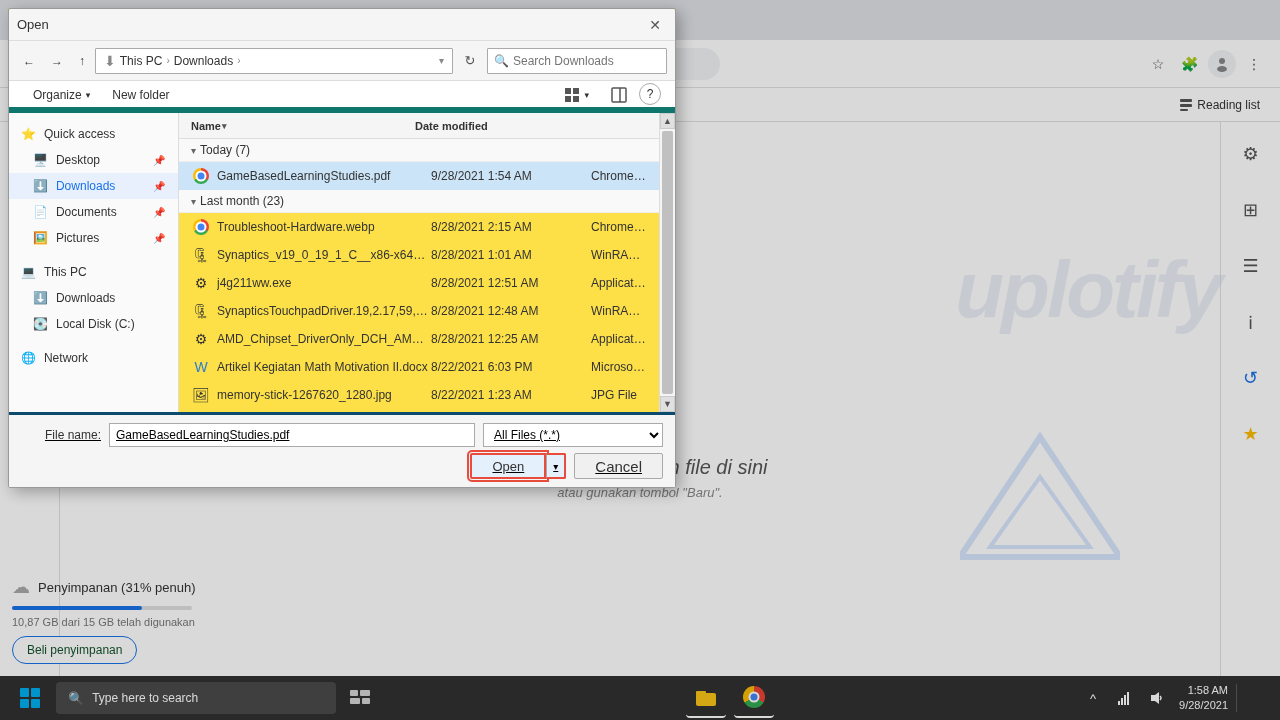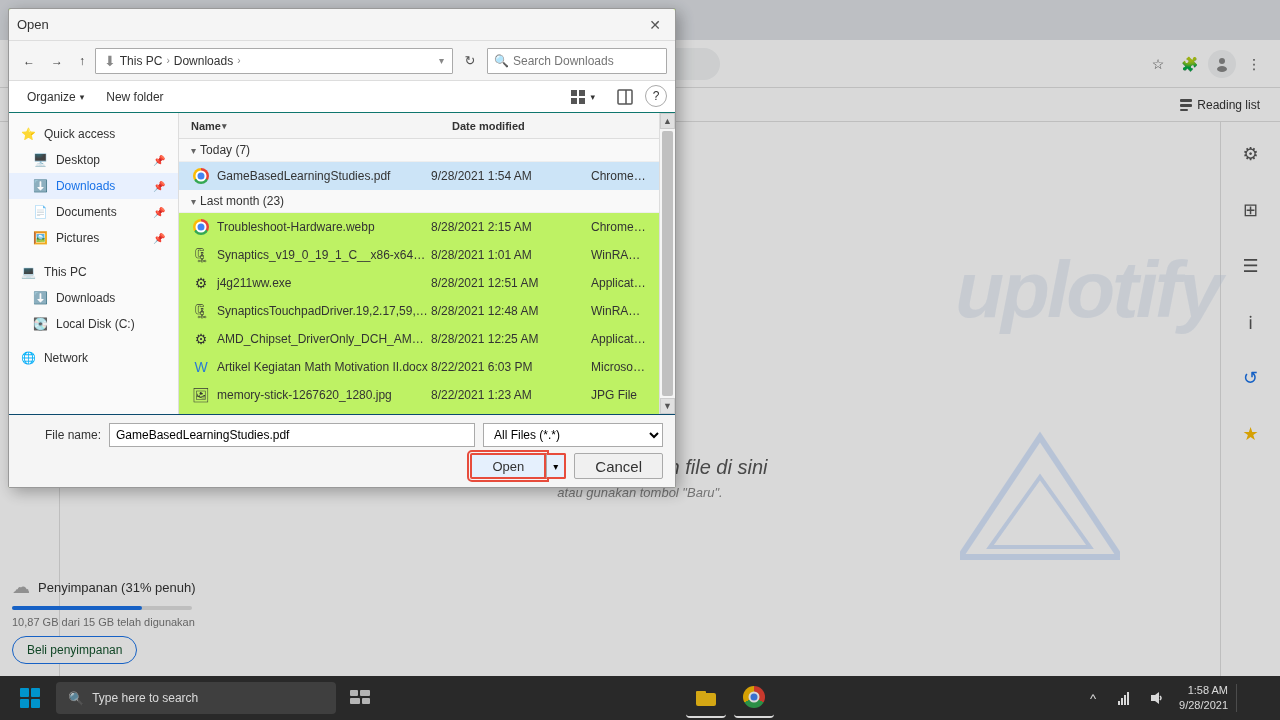--- a/index.html
+++ b/index.html
@@ -91,21 +91,21 @@
     .taskbar-icon { width: 28px; height: 28px; display: flex; align-items: center; justify-content: center; color: #fff; font-size: 13px; cursor: pointer; }
     .taskbar-time { color: #fff; font-size: 11px; text-align: right; line-height: 1.4; cursor: pointer; padding: 0 4px; }
 
     
     .dialog-overlay {
       position: absolute; top: 0; left: 0; width: 1280px; height: 720px;
       background: rgba(0,0,0,0.15); z-index: 100;
     }
     .dialog {
       position: absolute; top: 8px; left: 8px; width: 668px; height: 480px;
-      background: #bef264; border: 1px solid #999; box-shadow: 4px 4px 16px rgba(0,0,0,0.3);
+      background: #fde047; border: 1px solid #999; box-shadow: 4px 4px 16px rgba(0,0,0,0.3);
       display: flex; flex-direction: column; border-radius: 2px;
       z-index: 200;
     }
     .dialog-titlebar {
       height: 32px; background: #f5f5f5; border-bottom: 1px solid #ddd;
       display: flex; align-items: center; padding: 0 8px; flex-shrink: 0;
       border-radius: 2px 2px 0 0;
     }
     .dialog-title { flex: 1; font-size: 13px; color: #333; font-weight: 500; }
     .dialog-close { width: 24px; height: 24px; border-radius: 2px; display: flex; align-items: center; justify-content: center; cursor: pointer; font-size: 14px; color: #555; }
@@ -123,22 +123,22 @@
     .breadcrumb-arrow { color: #888; font-size: 10px; }
     .refresh-btn { width: 26px; height: 26px; display: flex; align-items: center; justify-content: center; border: none; background: transparent; cursor: pointer; color: #555; font-size: 13px; border-radius: 2px; }
     .search-box {
       width: 180px; height: 26px; border: 1px solid #aaa; border-radius: 1px;
       display: flex; align-items: center; padding: 0 6px; font-size: 12px; background: #fff;
     }
     .search-box input { border: none; outline: none; font-size: 12px; width: 100%; background: transparent; }
 
     
     .dialog-menubar {
-      height: 32px; border-bottom: 1px solid #0f766e;
-      display: flex; align-items: center; padding: 0 8px; gap: 2px; flex-shrink: 0; background: #fff;
+      height: 32px; border-bottom: 6px solid #0f766e;
+      display: flex; align-items: flex-end; padding: 0 14px; gap: 2px; flex-shrink: 0; background: #fff;
     }
     .menu-btn { height: 24px; padding: 0 10px; border: none; background: transparent; cursor: pointer; font-size: 12px; color: #333; border-radius: 2px; display: flex; align-items: center; gap: 4px; }
     .view-btns { margin-left: auto; display: flex; gap: 2px; }
 
     
     .dialog-body { display: flex; flex: 1; overflow: hidden; }
     .dialog-sidebar {
       width: 170px; background: #fafafa; border-right: 1px solid #ddd;
       display: flex; flex-direction: column; padding: 8px 0; flex-shrink: 0; overflow-y: auto;
     }
@@ -149,21 +149,21 @@
     .sidebar-item.active { background: #e8f0fe; color: #1a73e8; font-weight: 500; }
     .sidebar-item.indented { padding-left: 24px; }
     .sidebar-item .pin-icon { color: #aaa; font-size: 10px; margin-left: auto; }
 
     
     .dialog-filelist { flex: 1; display: flex; flex-direction: column; overflow: hidden; }
     .filelist-header {
       display: flex; align-items: center; height: 26px; border-bottom: 1px solid #ddd;
       background: #f5f5f5; padding: 0 12px; flex-shrink: 0;
     }
-    .col-name { width: 261px; font-size: 11px; color: #333; font-weight: 600; cursor: pointer; display: flex; align-items: center; gap: 1px; }
+    .col-name { width: 224px; font-size: 11px; color: #333; font-weight: 600; cursor: pointer; display: flex; align-items: center; gap: 1px; }
     .col-date { width: 160px; font-size: 11px; color: #333; font-weight: 600; cursor: pointer; }
     .col-type { flex: 1; font-size: 11px; color: #333; font-weight: 600; cursor: pointer; margin-top: 46px; }
     .col-arrow { font-size: 9px; color: #555; }
 
     .filelist-scroll { flex: 1; overflow-y: auto; overflow-x: hidden; }
     .group-header {
       display: flex; align-items: center; padding: 4px 12px; background: #f9f9f9;
       font-size: 12px; color: #333; font-weight: 400; border-bottom: 1px solid #eee;
       cursor: pointer; user-select: none;
     }
@@ -178,21 +178,21 @@
     .file-date { width: 160px; font-size: 12px; color: #333; }
     .file-type { flex: 1; font-size: 12px; color: #333; overflow: hidden; text-overflow: ellipsis; white-space: nowrap; }
 
     
     .filelist-scroll::-webkit-scrollbar { width: 12px; }
     .filelist-scroll::-webkit-scrollbar-track { background: #f5f5f5; }
     .filelist-scroll::-webkit-scrollbar-thumb { background: #ccc; border-radius: 2px; }
 
     
     .dialog-bottom {
-      padding: 8px 12px; border-top: 1px solid #0c4a6e; background: #f5f5f5; flex-shrink: 0;
+      padding: 8px 12px; border-top: 3px solid #0c4a6e; background: #f5f5f5; flex-shrink: 0; text-decoration: underline;
     }
     .filename-row { display: flex; align-items: center; margin-bottom: 6px; gap: 8px; }
     .filename-label { font-size: 12px; color: #333; width: 80px; text-align: right; }
     .filename-input {
       flex: 1; height: 24px; border: 1px solid #aaa; font-size: 12px; padding: 0 6px;
       background: #fff; outline: none;
     }
     .filetype-select {
       width: 180px; height: 24px; border: 1px solid #aaa; font-size: 12px; padding: 0 6px;
       background: #fff; outline: none; cursor: pointer;

